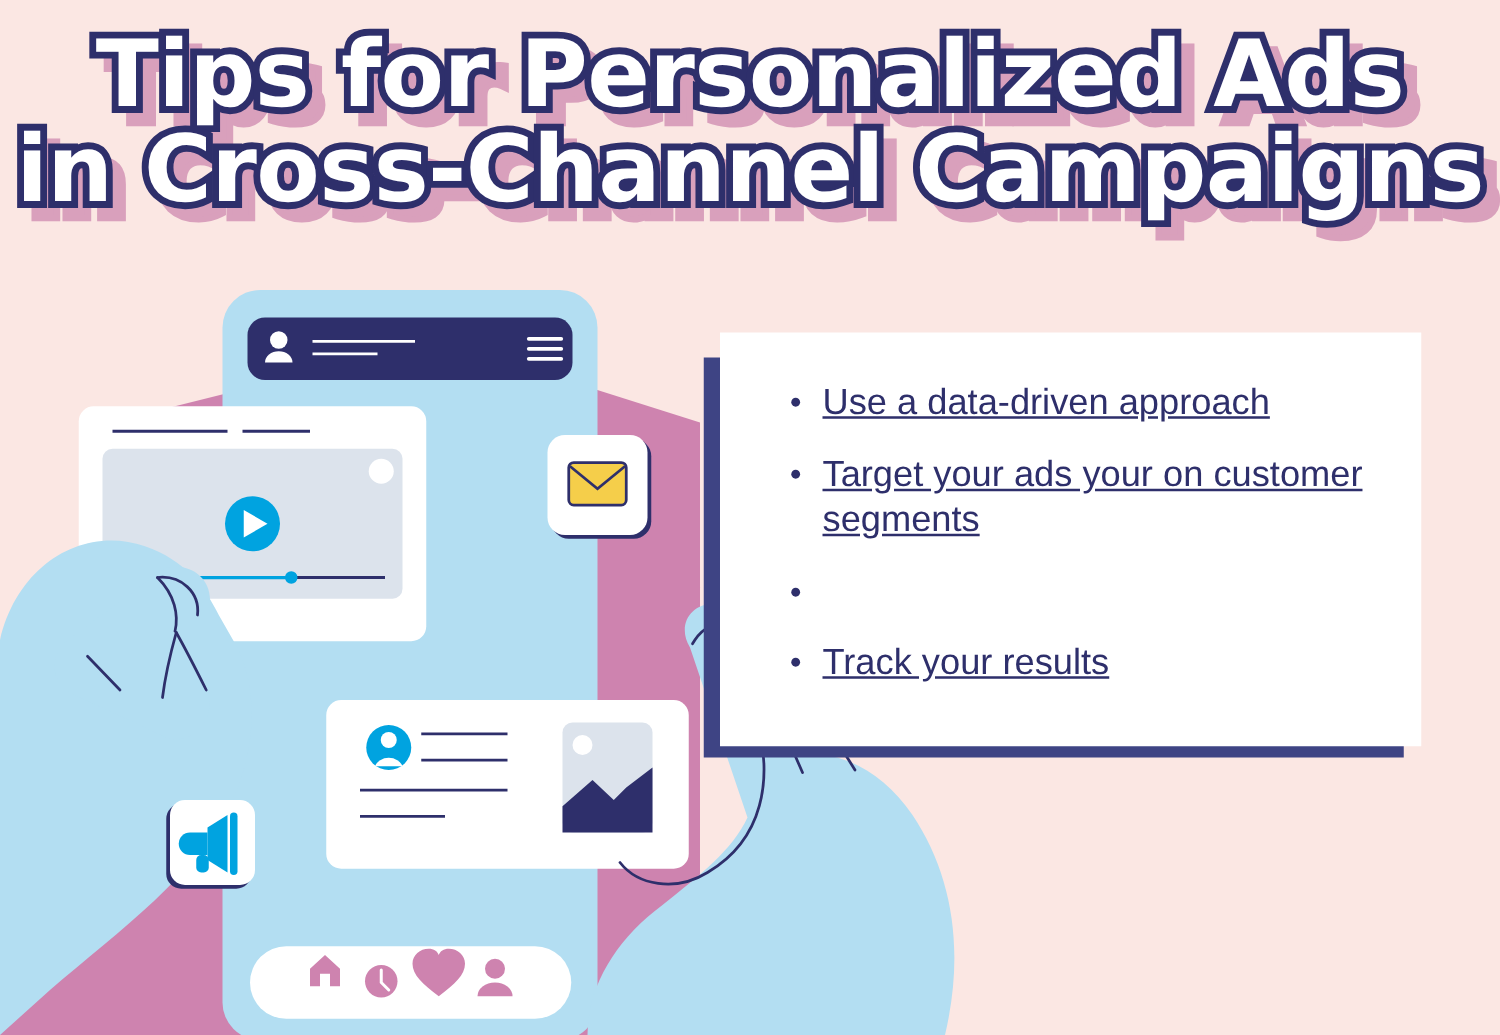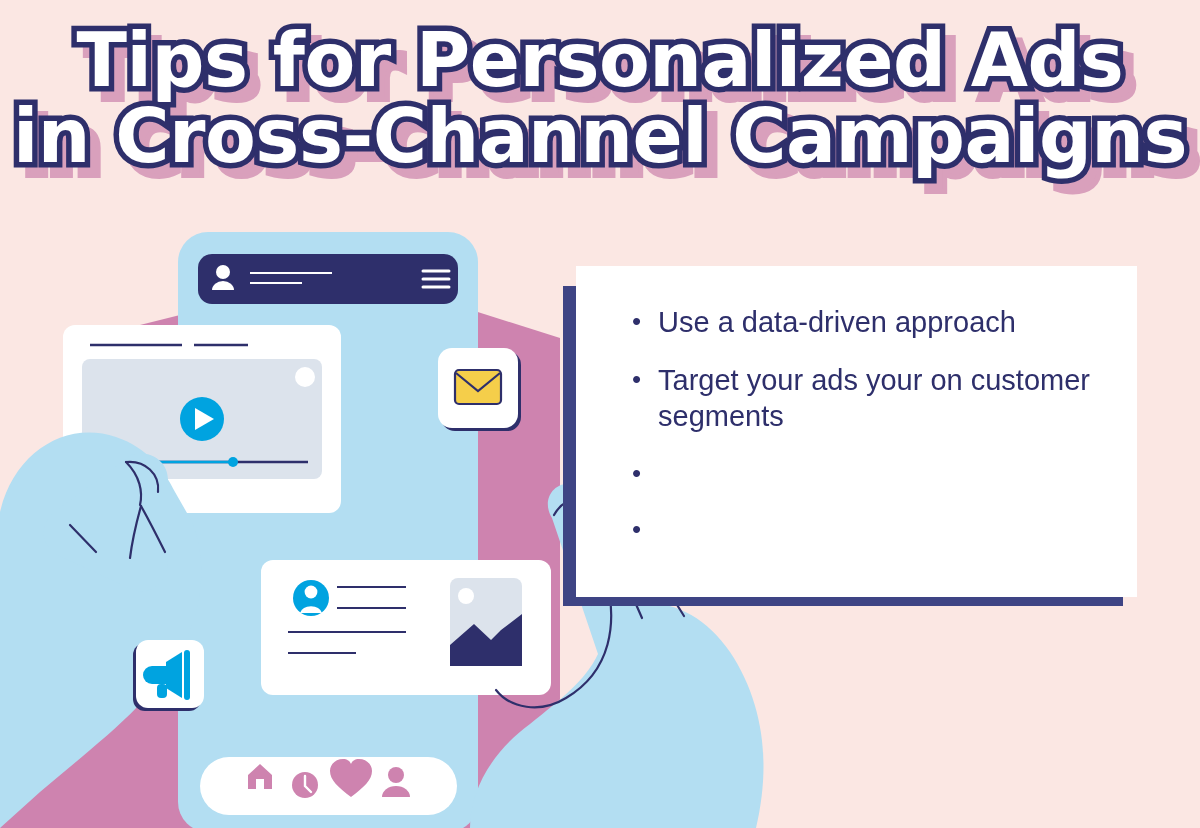--- a/index.html
+++ b/index.html
@@ -72,20 +72,21 @@
     line-height:34px;
     width:26px;
     flex:0 0 26px;
   }
   .tip-text{
     color:#2E2F6B;
     font-size:29px;
     line-height:36px;
     font-weight:400;
     max-width:455px;
+    text-decoration:underline;
   }
 </style>
 </head>
 <body>
 
 <div id="stage">
 
   <svg id="art" viewBox="0 0 1200 828" width="1200" height="828">
 
     <rect x="0" y="0" width="1200" height="828" fill="#FBE7E3"></rect>
@@ -254,17 +255,18 @@
       <span class="tip-bullet">•</span>
       <span class="tip-text">Target your ads your on customer segments</span>
     </div>
 
     <div class="tip-row">
       <span class="tip-bullet">•</span>
     </div>
 
     <div class="tip-row">
       <span class="tip-bullet">•</span>
+      <span class="tip-text">Track your results</span>
     </div>
 
   </div>
 
 </div>
 
 </body></html>

